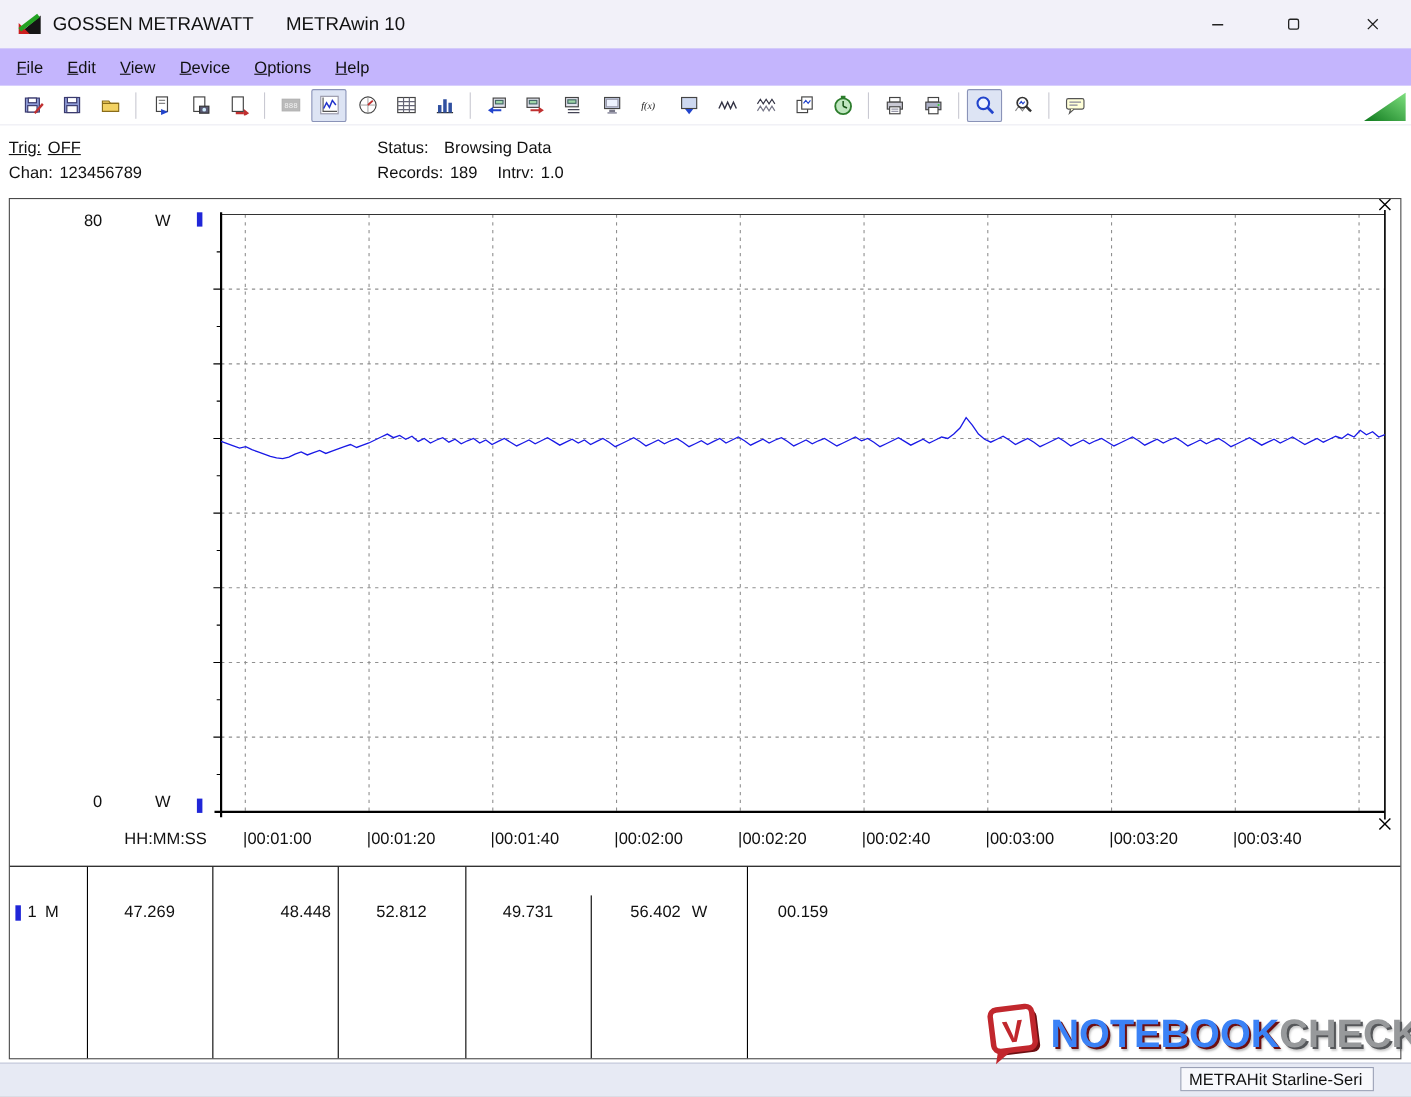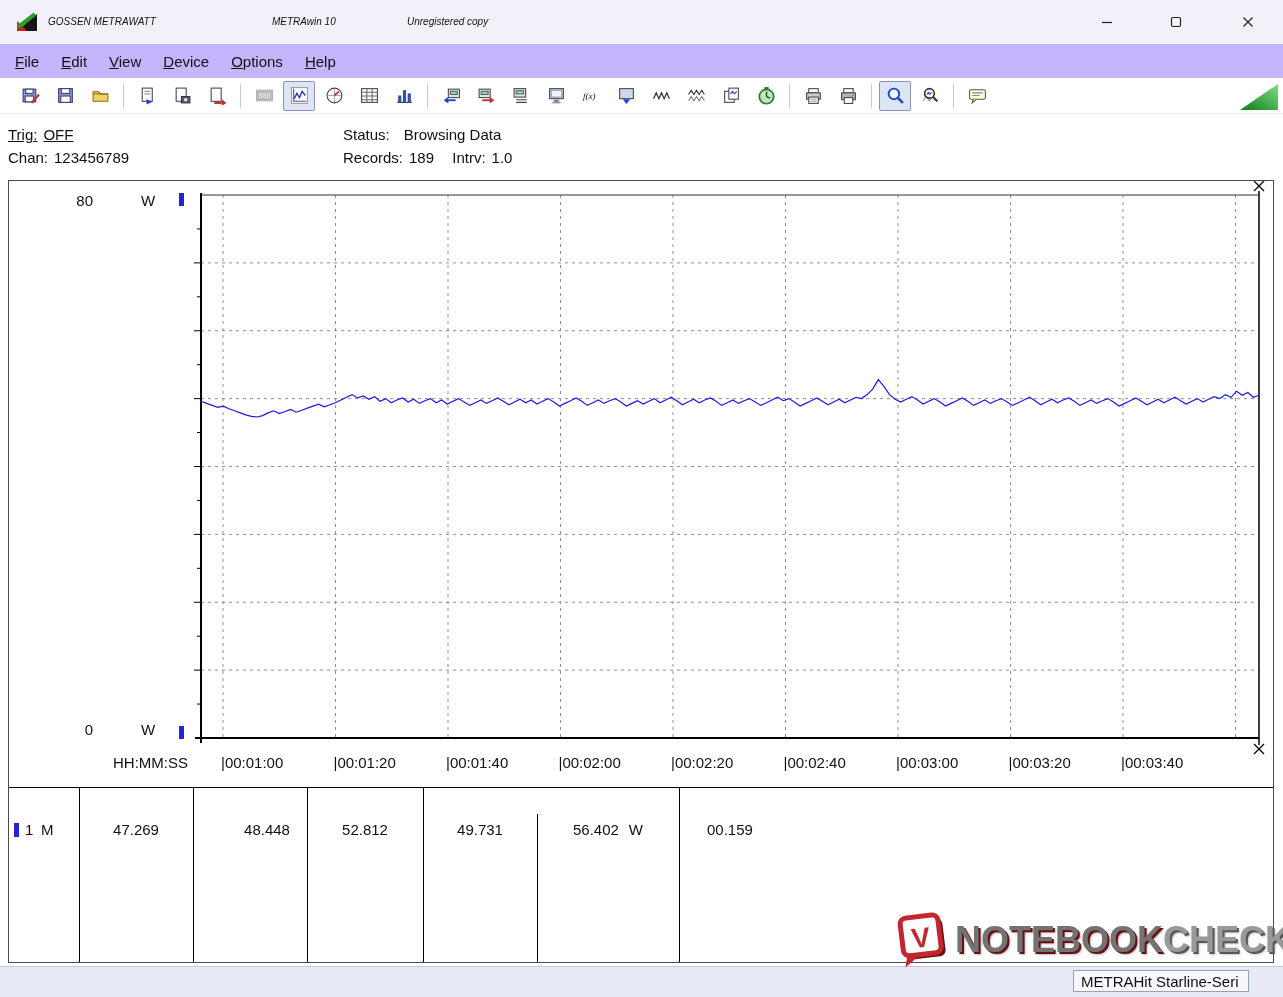--- a/index.html
+++ b/index.html
@@ -4,23 +4,23 @@
 <style>
   html,body{margin:0;padding:0;background:#cfcfcf;}
   #app{
     position:relative;width:1283px;height:997px;background:#ffffff;
     font-family:"Liberation Sans",sans-serif;color:#111;overflow:hidden;
     outline:1px solid #6b7280;
   }
   
   #titlebar{position:absolute;left:0;top:0;width:1283px;height:44px;background:#f2f1f9;border-bottom:1px solid #e7e6f0;}
   #app-icon{position:absolute;left:14px;top:10px;width:26px;height:24px;}
-  .title-text{position:absolute;top:0;height:44px;line-height:44px;font-size:10px;white-space:nowrap;font-style:italic;}
+  .title-text{position:absolute;top:0;height:44px;line-height:44px;font-size:17px;white-space:nowrap;}
   #title-product{left:48px;}
-  #title-app{left:272px;}
+  #title-app{left:260px;}
   #title-unreg{left:407px;}
   .winbtn{position:absolute;top:0;width:46px;height:44px;display:flex;align-items:center;justify-content:center;cursor:default;}
   #btn-min{left:1084px;} #btn-max{left:1153px;} #btn-close{left:1225px;}
   
   #menubar{position:absolute;left:0;top:44px;width:1283px;height:34px;background:#c4b5fd;display:flex;align-items:center;padding-left:4px;box-sizing:border-box;}
   .menu-item{font-size:15px;padding:5px 11px;cursor:default;}
   
   #toolbar{position:absolute;left:0;top:78px;width:1283px;height:36px;background:#fff;border-bottom:1px solid #ececf2;display:flex;align-items:center;padding-left:14px;box-sizing:border-box;}
   .tbtn{width:30px;height:28px;display:flex;align-items:center;justify-content:center;border:1px solid transparent;border-radius:2px;background:transparent;margin-right:3px;cursor:default;}
   .tbtn.pressed{background:#dde4f4;border:1px solid #8a93b8;}
@@ -54,49 +54,48 @@
   #th-max{left:298px;width:116px;}
   #th-curs{left:420px;}
   .vsep{position:absolute;width:1px;background:#000;top:0;bottom:0;}
   .vsep.below{top:26px;}
   #trow{position:absolute;left:0;top:31px;width:100%;height:22px;line-height:22px;}
   .td{position:absolute;top:0;height:22px;}
   .td.c{text-align:center;}
   #ch-marker{position:absolute;left:5px;top:4px;width:5px;height:14px;background:#2026d8;}
   #td-ch{left:16px;} #td-mode{left:32px;}
   #td-min{left:70px;width:114px;}
-  #td-avr{left:177px;width:114px;padding-left:24px;}
+  #td-avr{left:188px;width:114px;padding-left:24px;}
   #td-max{left:298px;width:116px;}
   #td-cursa{left:414px;width:114px;}
   #td-cursb{left:528px;width:142px;}
   #td-cursb .u{margin-left:10px;}
   #td-delta{left:698px;}
   
   #statusbar{position:absolute;left:0;top:966px;width:1283px;height:31px;background:#e7eaf4;border-top:1px solid #c3c8da;}
   #device-box{position:absolute;right:34px;top:3px;width:176px;height:22px;line-height:22px;background:#f7f8fc;border:1px solid #9aa0b5;font-size:15px;padding-left:7px;box-sizing:border-box;white-space:nowrap;overflow:hidden;}
   
   #watermark{position:absolute;left:897px;top:911px;height:58px;display:flex;align-items:center;z-index:5;}
   #wm-text{font-size:36px;font-weight:bold;letter-spacing:0px;margin-left:4px;white-space:nowrap;}
-  #wm-red{color:#737373;text-shadow:2px 2px 0 #6d0f12,3px 3px 2px rgba(0,0,0,.25);}
+  #wm-red{color:#3b82f6;text-shadow:2px 2px 0 #6d0f12,3px 3px 2px rgba(0,0,0,.25);}
   #wm-grey{color:#97999b;text-shadow:2px 2px 0 #55575a,3px 3px 2px rgba(0,0,0,.2);}
 </style>
 </head>
 <body>
 
 <div id="app">
 
   <div id="titlebar">
     <svg id="app-icon" viewBox="0 0 26 24">
       <polygon points="3,21 23,21 23,4" fill="#151515"></polygon>
       <polygon points="3,21 13,21 3,11" fill="#cc1f1f"></polygon>
       <path d="M4 17 L21 4" stroke="#23a323" stroke-width="4" fill="none"></path>
     </svg>
     <div class="title-text" id="title-product">GOSSEN METRAWATT</div>
     <div class="title-text" id="title-app">METRAwin 10</div>
-    <div class="title-text" id="title-unreg">Unregistered copy</div>
     <div class="winbtn" id="btn-min">
       <svg width="12" height="12" viewBox="0 0 12 12">
           <line x1="1" y1="6.5" x2="11" y2="6.5" stroke="#222" stroke-width="1.2"></line>
         </svg>
     </div>
     <div class="winbtn" id="btn-max">
       <svg width="12" height="12" viewBox="0 0 12 12">
           <rect x="1.5" y="1.5" width="9" height="9" rx="1.5" fill="none" stroke="#222" stroke-width="1.2"></rect>
         </svg>
     </div>

